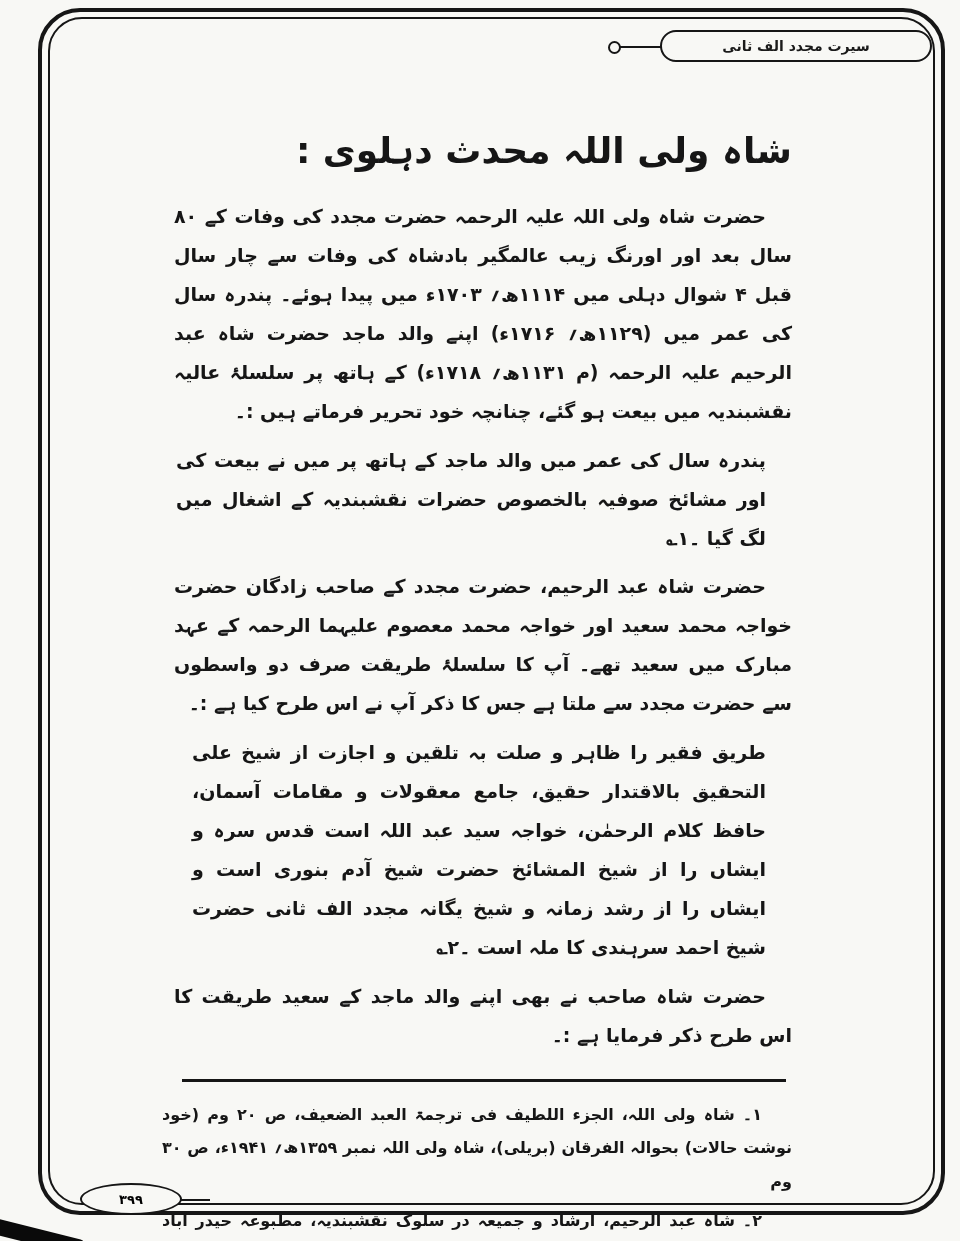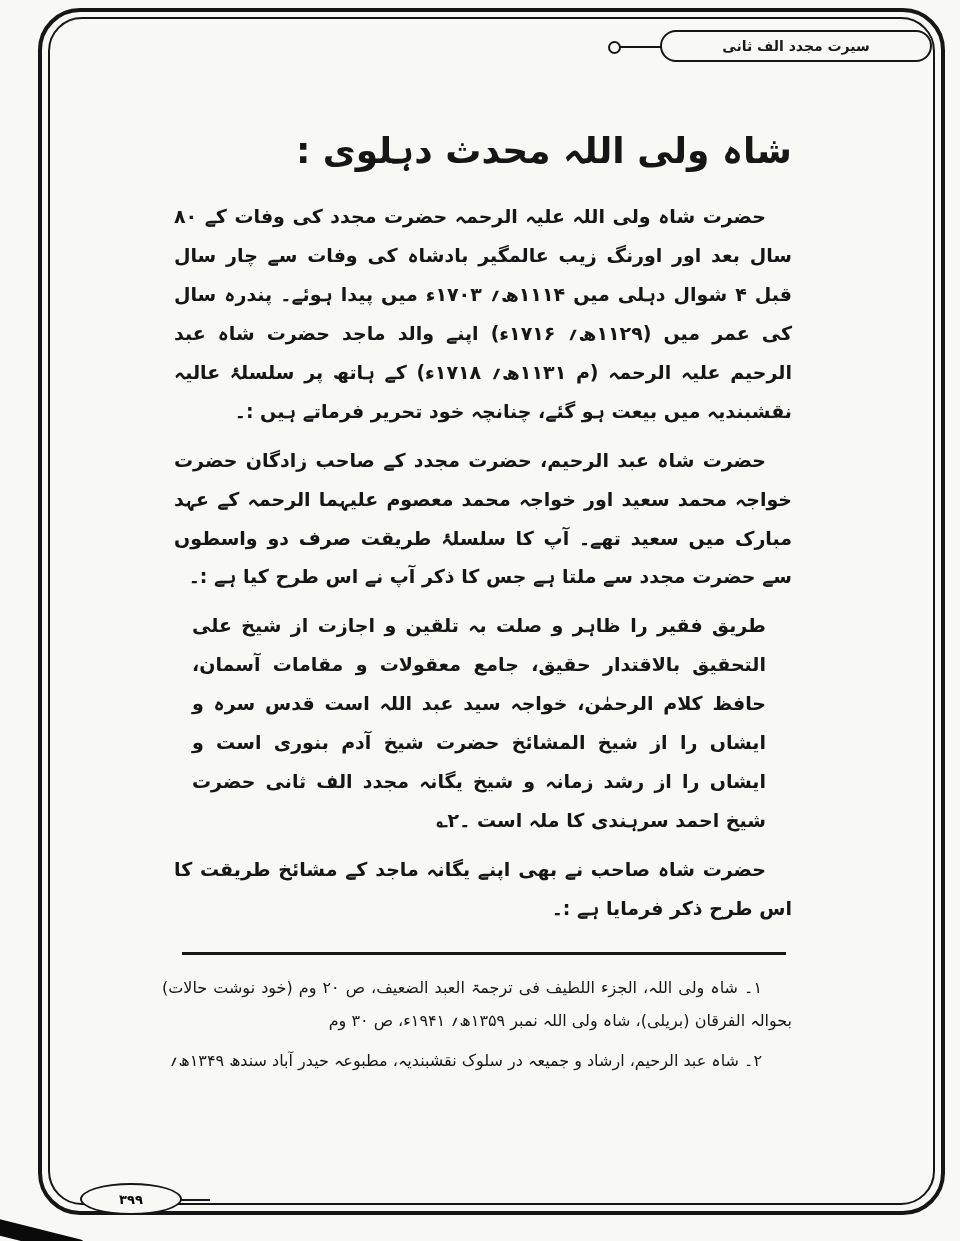--- a/index.html
+++ b/index.html
@@ -98,21 +98,21 @@
   .persian{
     padding-left:30px;
   }
   .footnote-rule{
     border-top:3px solid #161616;
     width:604px;
     margin:24px 6px 16px auto;
   }
   .footnote{
     font-size:16px;
-    font-weight:400;
+    font-weight:700;
     line-height:2.1;
     margin:0 0 6px 0;
     text-indent:30px;
   }
   
   .page-number-cartouche{
     position:absolute;
     left:80px; bottom:26px;
     width:98px; height:28px;
     border:2px solid #161616;
@@ -154,26 +154,27 @@
 
   <div class="header-cartouche">
     <span class="header-text">سیرت مجدد الف ثانی</span>
   </div>
 
   <div class="content">
     <h1>شاہ ولی اللہ محدث دہلوی :</h1>
 
     <p class="body-para">حضرت شاہ ولی اللہ علیہ الرحمہ حضرت مجدد کی وفات کے ۸۰ سال بعد اور اورنگ زیب عالمگیر بادشاہ کی وفات سے چار سال قبل ۴ شوال دہلی میں ۱۱۱۴ھ؍ ۱۷۰۳ء میں پیدا ہوئے۔ پندرہ سال کی عمر میں (۱۱۲۹ھ؍ ۱۷۱۶ء) اپنے والد ماجد حضرت شاہ عبد الرحیم علیہ الرحمہ (م ۱۱۳۱ھ؍ ۱۷۱۸ء) کے ہاتھ پر سلسلۂ عالیہ نقشبندیہ میں بیعت ہو گئے، چنانچہ خود تحریر فرماتے ہیں :۔</p>
 
+    <p class="quote">پندرہ سال کی عمر میں والد ماجد کے ہاتھ پر میں نے بیعت کی اور مشائخ صوفیہ بالخصوص حضرات نقشبندیہ کے اشغال میں لگ گیا ۔۱؎</p>
 
     <p class="body-para">حضرت شاہ عبد الرحیم، حضرت مجدد کے صاحب زادگان حضرت خواجہ محمد سعید اور خواجہ محمد معصوم علیہما الرحمہ کے عہد مبارک میں سعید تھے۔ آپ کا سلسلۂ طریقت صرف دو واسطوں سے حضرت مجدد سے ملتا ہے جس کا ذکر آپ نے اس طرح کیا ہے :۔</p>
 
     <p class="quote persian">طریق فقیر را ظاہر و صلت بہ تلقین و اجازت از شیخ علی التحقیق بالاقتدار حقیق، جامع معقولات و مقامات آسمان، حافظ کلام الرحمٰن، خواجہ سید عبد اللہ است قدس سرہ و ایشاں را از شیخ المشائخ حضرت شیخ آدم بنوری است و ایشاں را از رشد زمانہ و شیخ یگانہ مجدد الف ثانی حضرت شیخ احمد سرہندی کا ملہ است ۔۲؎</p>
 
-    <p class="body-para">حضرت شاہ صاحب نے بھی اپنے یگانہ ماجد کے مشائخ طریقت کا اس طرح ذکر فرمایا ہے :۔</p>
+    <p class="body-para">حضرت شاہ صاحب نے بھی اپنے والد ماجد کے سعید طریقت کا اس طرح ذکر فرمایا ہے :۔</p>
 
     <div class="footnote-rule"></div>
 
     <p class="footnote">۱۔ شاہ ولی اللہ، الجزء اللطیف فی ترجمۃ العبد الضعیف، ص ۲۰ وم (خود نوشت حالات) بحوالہ الفرقان (بریلی)، شاہ ولی اللہ نمبر ۱۳۵۹ھ؍ ۱۹۴۱ء، ص ۳۰ وم</p>
 
     <p class="footnote">۲۔ شاہ عبد الرحیم، ارشاد و جمیعہ در سلوک نقشبندیہ، مطبوعہ حیدر آباد سندھ ۱۳۴۹ھ؍</p>
 
   </div>
 
   <div class="page-number-cartouche">

